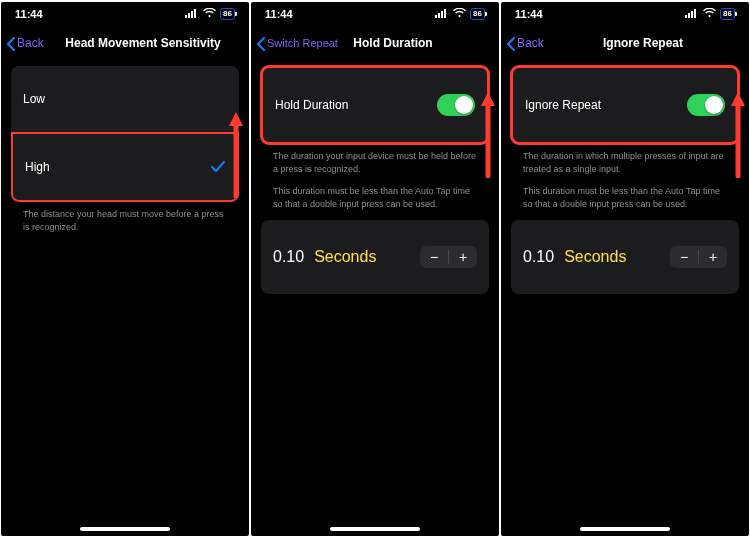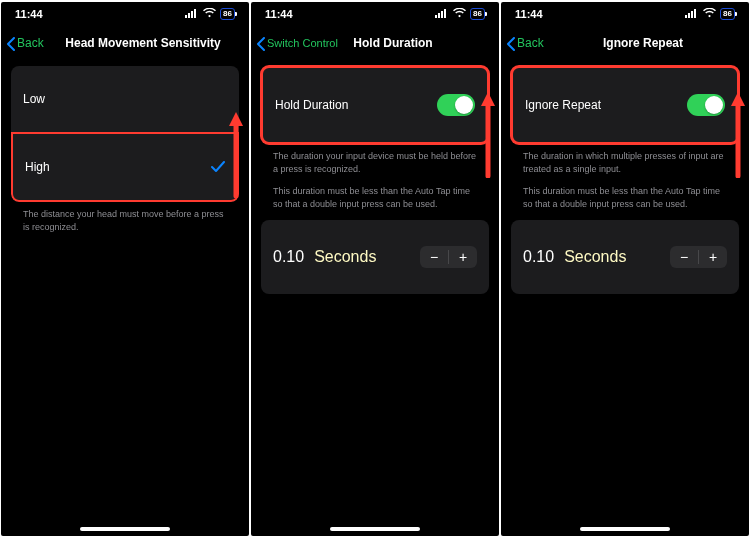--- a/index.html
+++ b/index.html
@@ -64,21 +64,21 @@
   .nav-bar {
     display: flex;
     align-items: center;
     height: 34px;
     position: relative;
     padding: 0 6px;
   }
   .back-btn {
     display: flex;
     align-items: center;
-    color: #22c55e;
+    color: #8b5cf6;
     font-size: 12px;
     gap: 2px;
     z-index: 2;
   }
   .back-btn[data-long="true"] { font-size: 11px; }
   .chevron-left {
     width: 8px;
     height: 12px;
   }
   .chevron-left svg { display: block; }
@@ -144,21 +144,21 @@
   .highlight-row { 
     border: 2px solid #ff3b30;
     border-radius: 0 0 8px 8px;
   }
   .stepper-row .value-label {
     font-size: 16px;
     display: flex;
     gap: 10px;
   }
   .stepper-row .value-num { font-weight: 400; }
-  .stepper-row .value-unit { color: #fef9c3; }
+  .stepper-row .value-unit { color: #fde047; }
   .stepper {
     display: flex;
     align-items: center;
     background: #2c2c2e;
     border-radius: 6px;
     overflow: hidden;
   }
   .stepper button {
     background: none;
     border: none;
@@ -275,21 +275,21 @@
           </span>
       </span>
     </div>
     <div class="nav-bar">
       <div class="back-btn" data-long="true">
         <span class="chevron-left">
           <svg width="8" height="14" viewBox="0 0 8 14">
               <path d="M7 1L1 7l6 6" stroke="#0a84ff" stroke-width="2" fill="none" stroke-linecap="round" stroke-linejoin="round"></path>
             </svg>
         </span>
-        <span>Switch Control</span>
+        <span>Switch Repeat</span>
       </div>
       <div class="nav-title">Hold Duration</div>
     </div>
     <div class="content">
       <div class="cell-group highlight">
         <div class="cell">
           <span>Hold Duration</span>
           <div class="toggle">
             <div class="toggle-knob"></div>
           </div>

